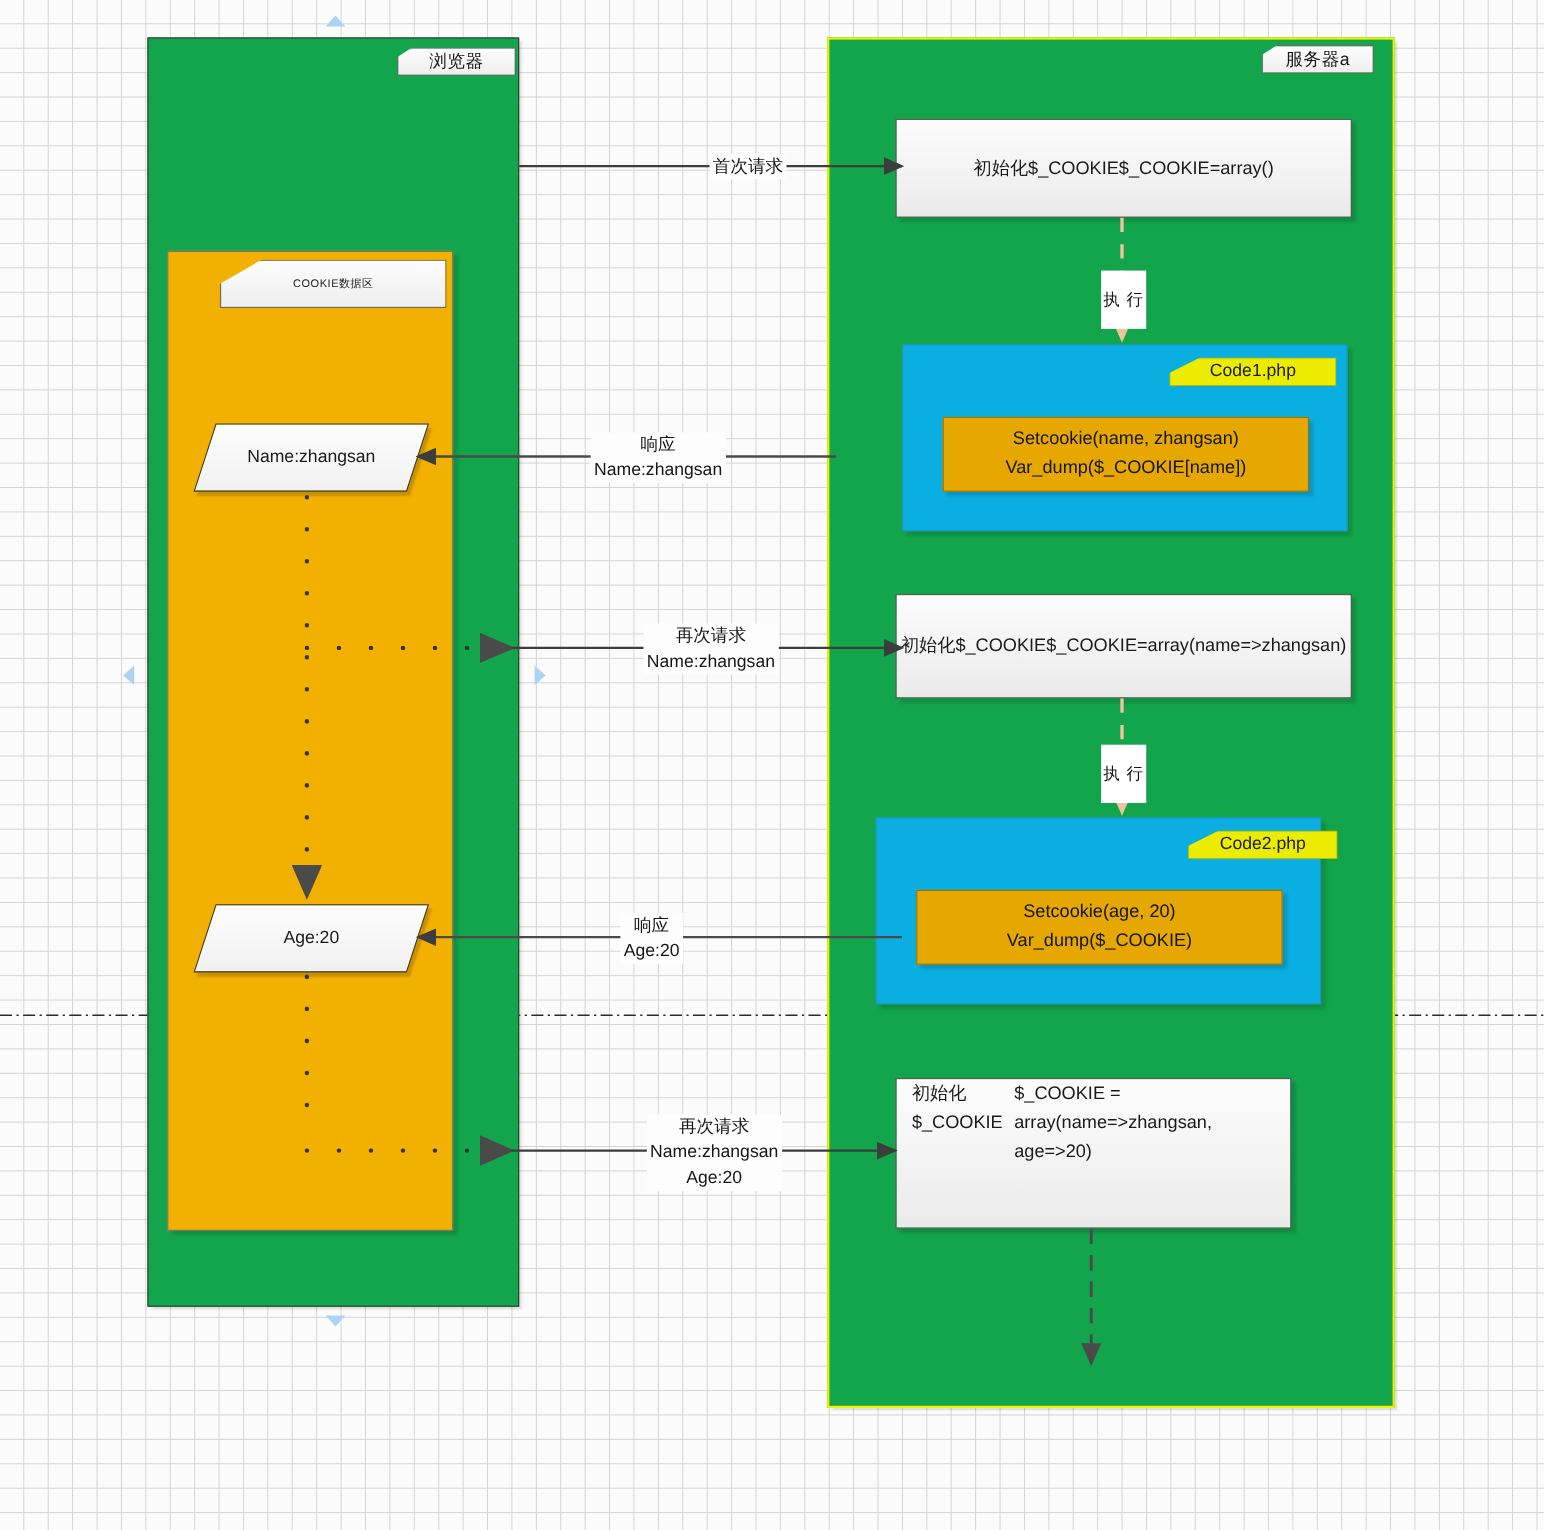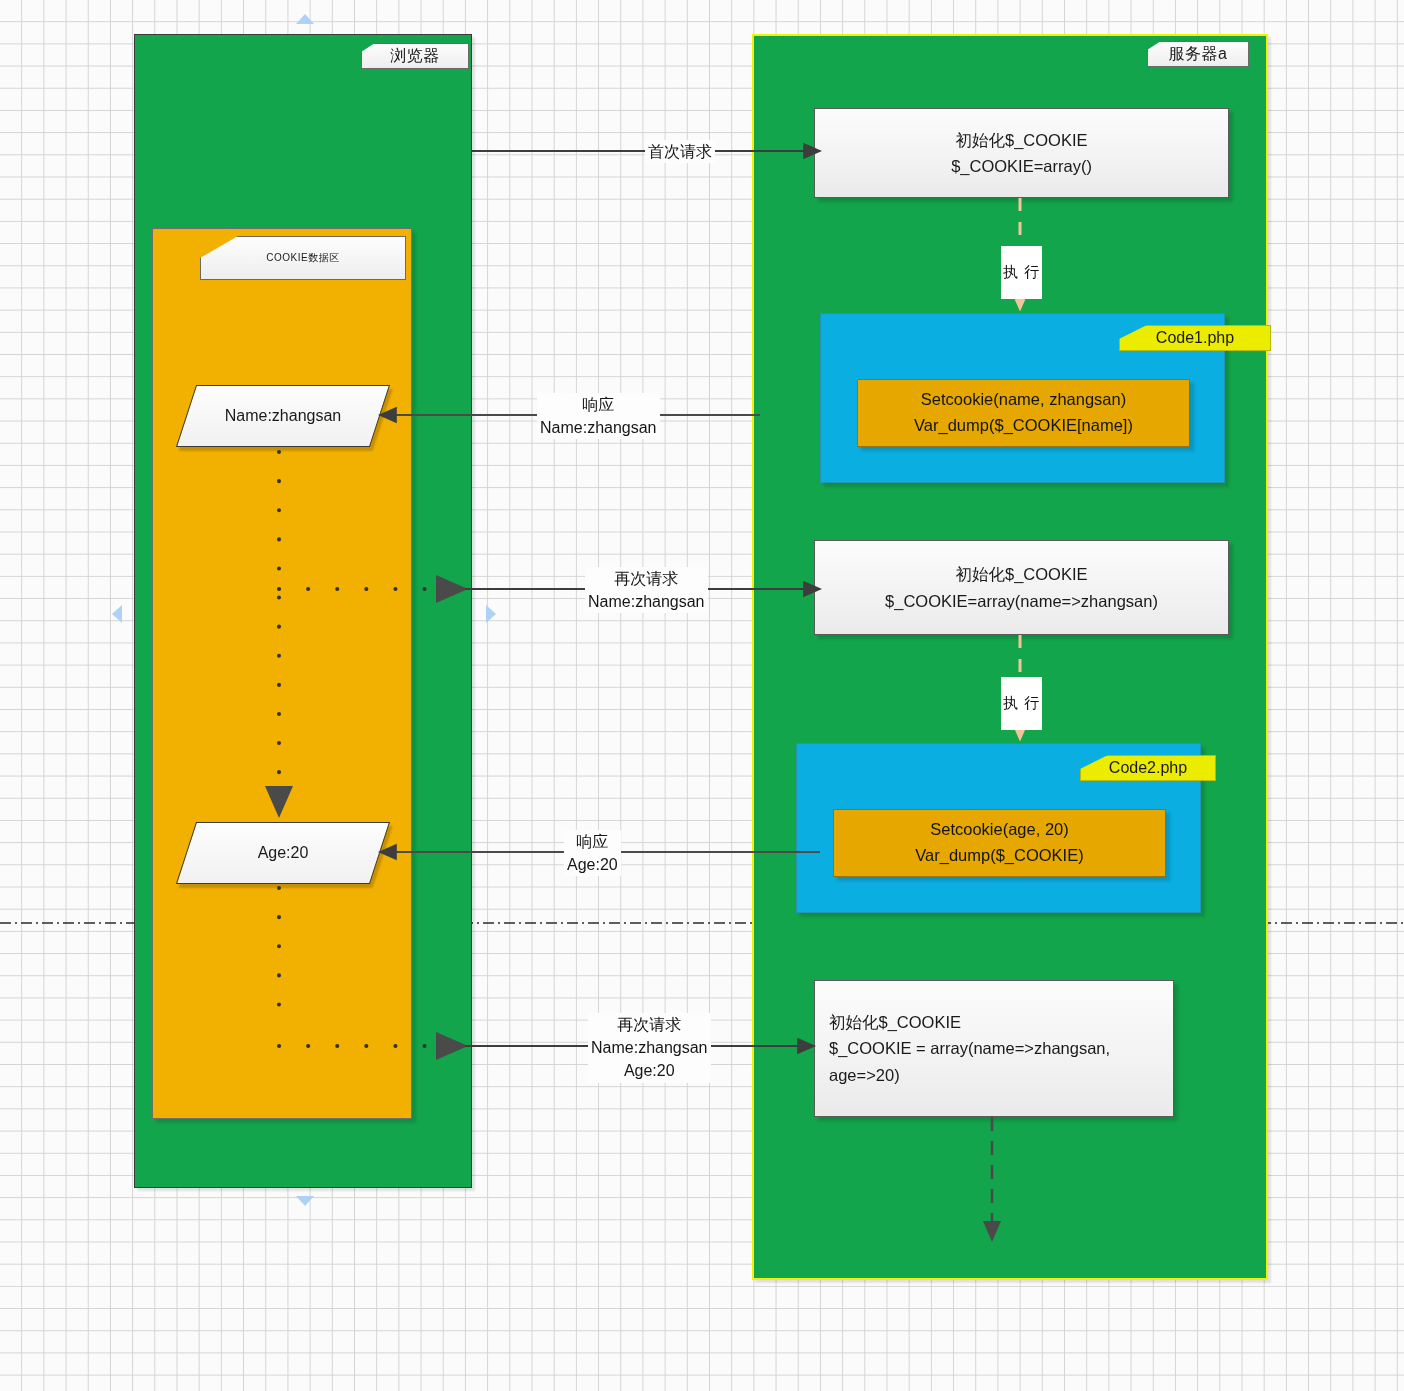--- a/index.html
+++ b/index.html
@@ -80,42 +80,41 @@
     display: flex;
     align-items: center;
     justify-content: center;
     font-size: 16px;
     color: #1a1a1a;
     background: #ecec00;
     border: 1px solid #b9b900;
     clip-path: polygon(28px 0, 100% 0, 100% 100%, 0 100%, 0 14px);
     filter: drop-shadow(2.5px 2.5px 1.5px rgba(0,0,0,0.20));
   }
-  #code1-tag { left: 1119px; top: 325px; width: 152px; height: 26px; }
+  #code1-tag { left: 1063px; top: 325px; width: 152px; height: 26px; }
   #code2-tag { left: 1080px; top: 755px; width: 136px; height: 26px; }
 
   
   #cookie-area {
     position: absolute;
     left: 152px; top: 228px;
     width: 260px; height: 891px;
     background: #f2b000;
     border: 1px solid #6f6f6f;
     box-shadow: 4px 4px 3px rgba(0,0,0,0.13);
     box-sizing: border-box;
   }
   
   .proc-box {
     position: absolute;
     box-sizing: border-box;
     background: linear-gradient(to bottom, #fcfcfc 0%, #f2f2f2 60%, #eaeaea 100%);
     border: 1px solid #5a5a5a;
     box-shadow: 4px 4px 3px rgba(0,0,0,0.15);
     display: flex;
-    flex-direction: column;
     align-items: center;
     justify-content: center;
     color: #1a1a1a;
     font-size: 16.5px;
     line-height: 1.6;
   }
   .proc-box.left-align {
     align-items: flex-start;
     padding-left: 14px;
   }

